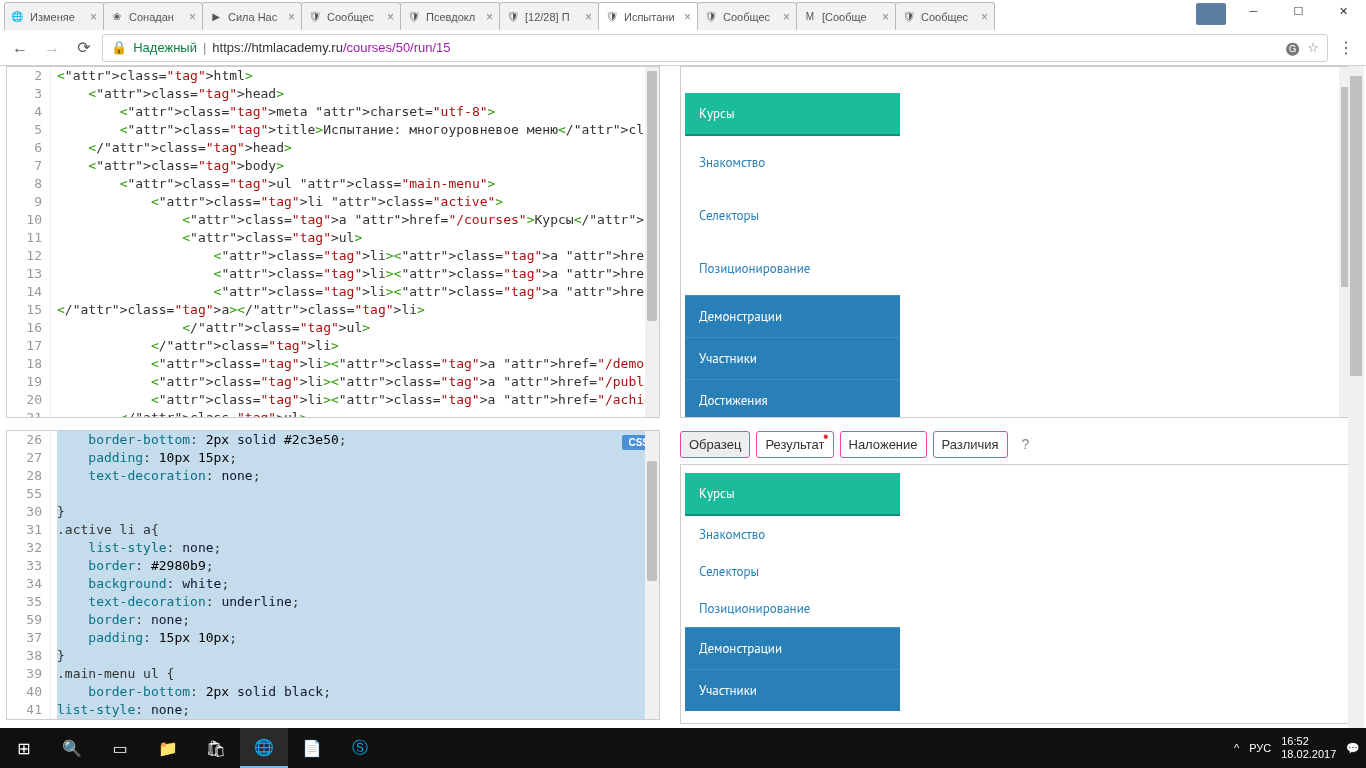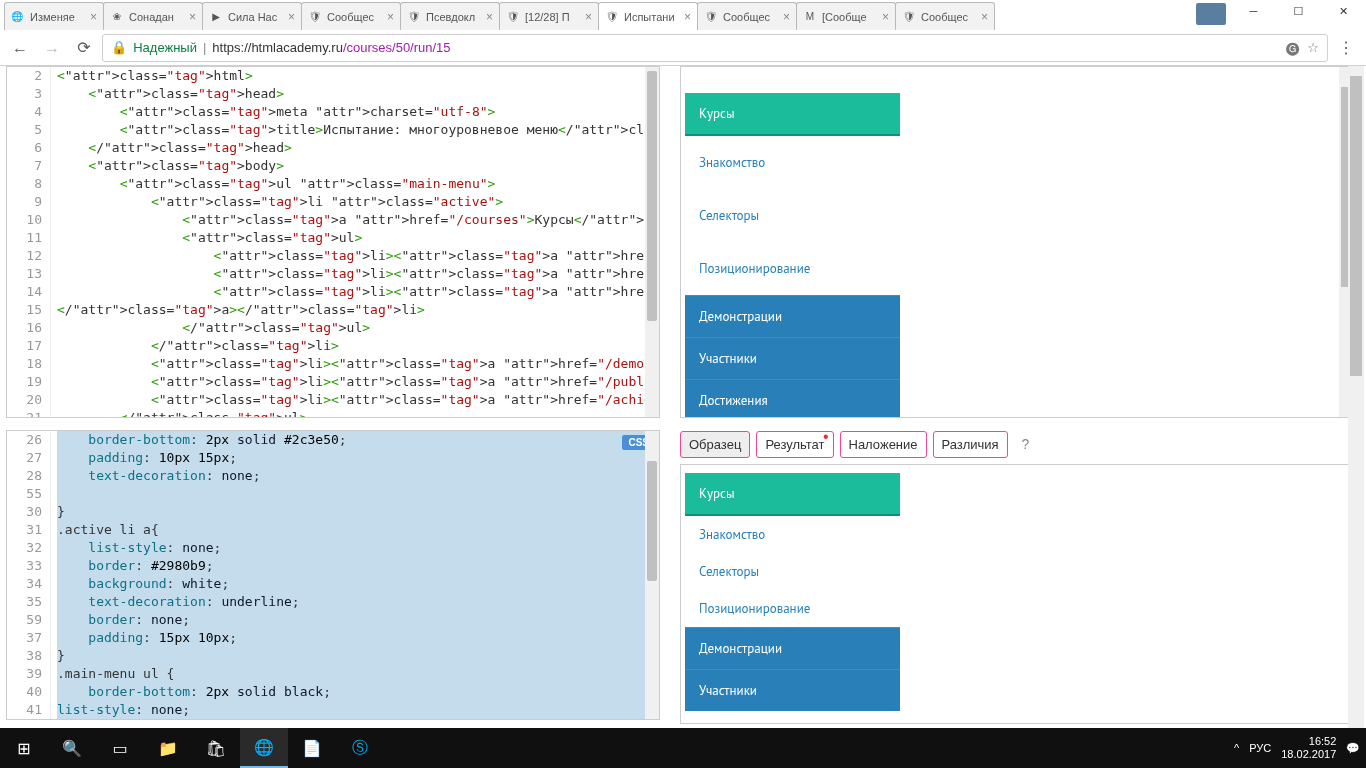--- a/index.html
+++ b/index.html
@@ -69,21 +69,21 @@
 .lower-preview { border: 1px solid #ccc; height: 260px; background: #fff; position: relative; overflow: hidden; }
 
 .outer-scroll { position: absolute; right: 2px; top: 0; bottom: 0; width: 16px; background: #f0f0f0; }
 .outer-scroll .thumb { position: absolute; left: 2px; right: 2px; top: 10px; height: 300px; background: #c0c0c0; }
 
 
 .taskbar { position: absolute; bottom: 0; left: 0; right: 0; height: 40px; background: #101010; display: flex; align-items: center; color: #fff; }
 .taskbar .tb-item { width: 48px; height: 40px; display: flex; align-items: center; justify-content: center; font-size: 16px; }
 .taskbar .tb-item.active { border-bottom: 2px solid #76b9ed; background: #2a2a2a; }
 .taskbar .tray { margin-left: auto; display: flex; align-items: center; gap: 10px; padding-right: 6px; font-size: 11px; }
-.taskbar .tray .clock { text-align: right; line-height: 13px; }
+.taskbar .tray .clock { line-height: 13px; }
 </style>
 </head>
 <body>
 
 <div class="titlebar">
   <div class="tabs" id="tabs-container">
       <div class="tab">
         <span class="favicon">🌐</span>
         <span class="label">Изменяе</span>
         <span class="close">×</span>

